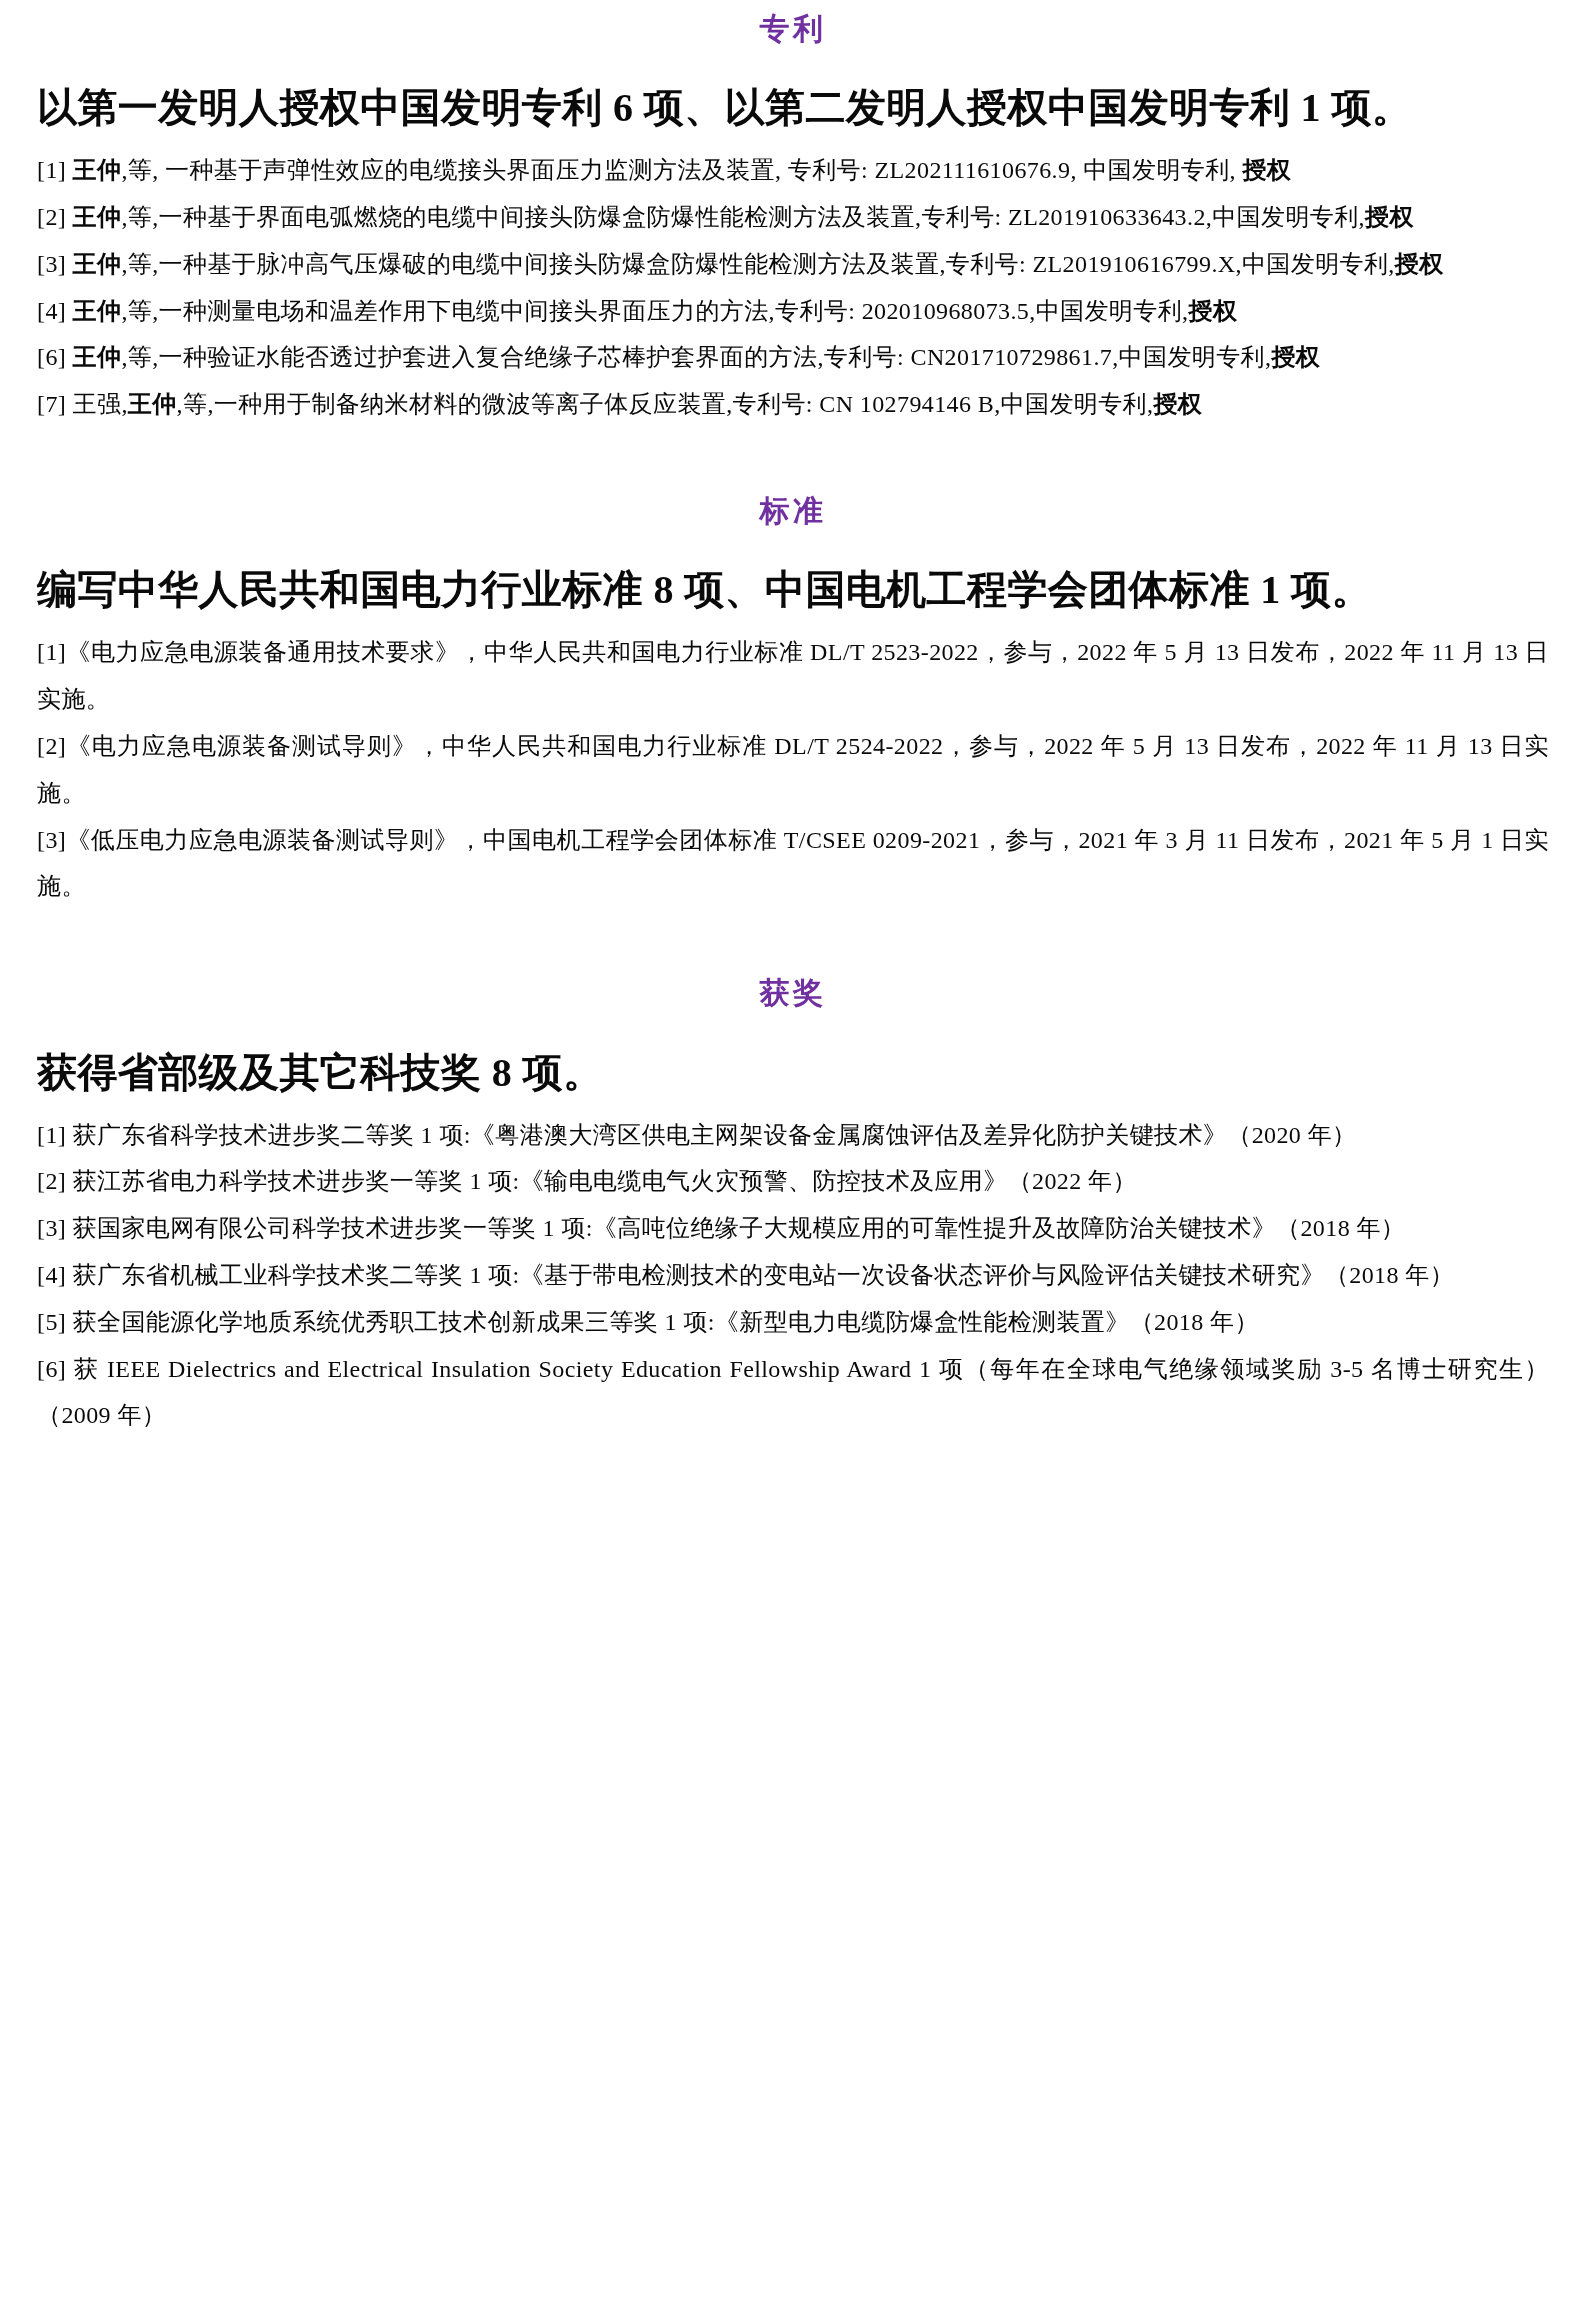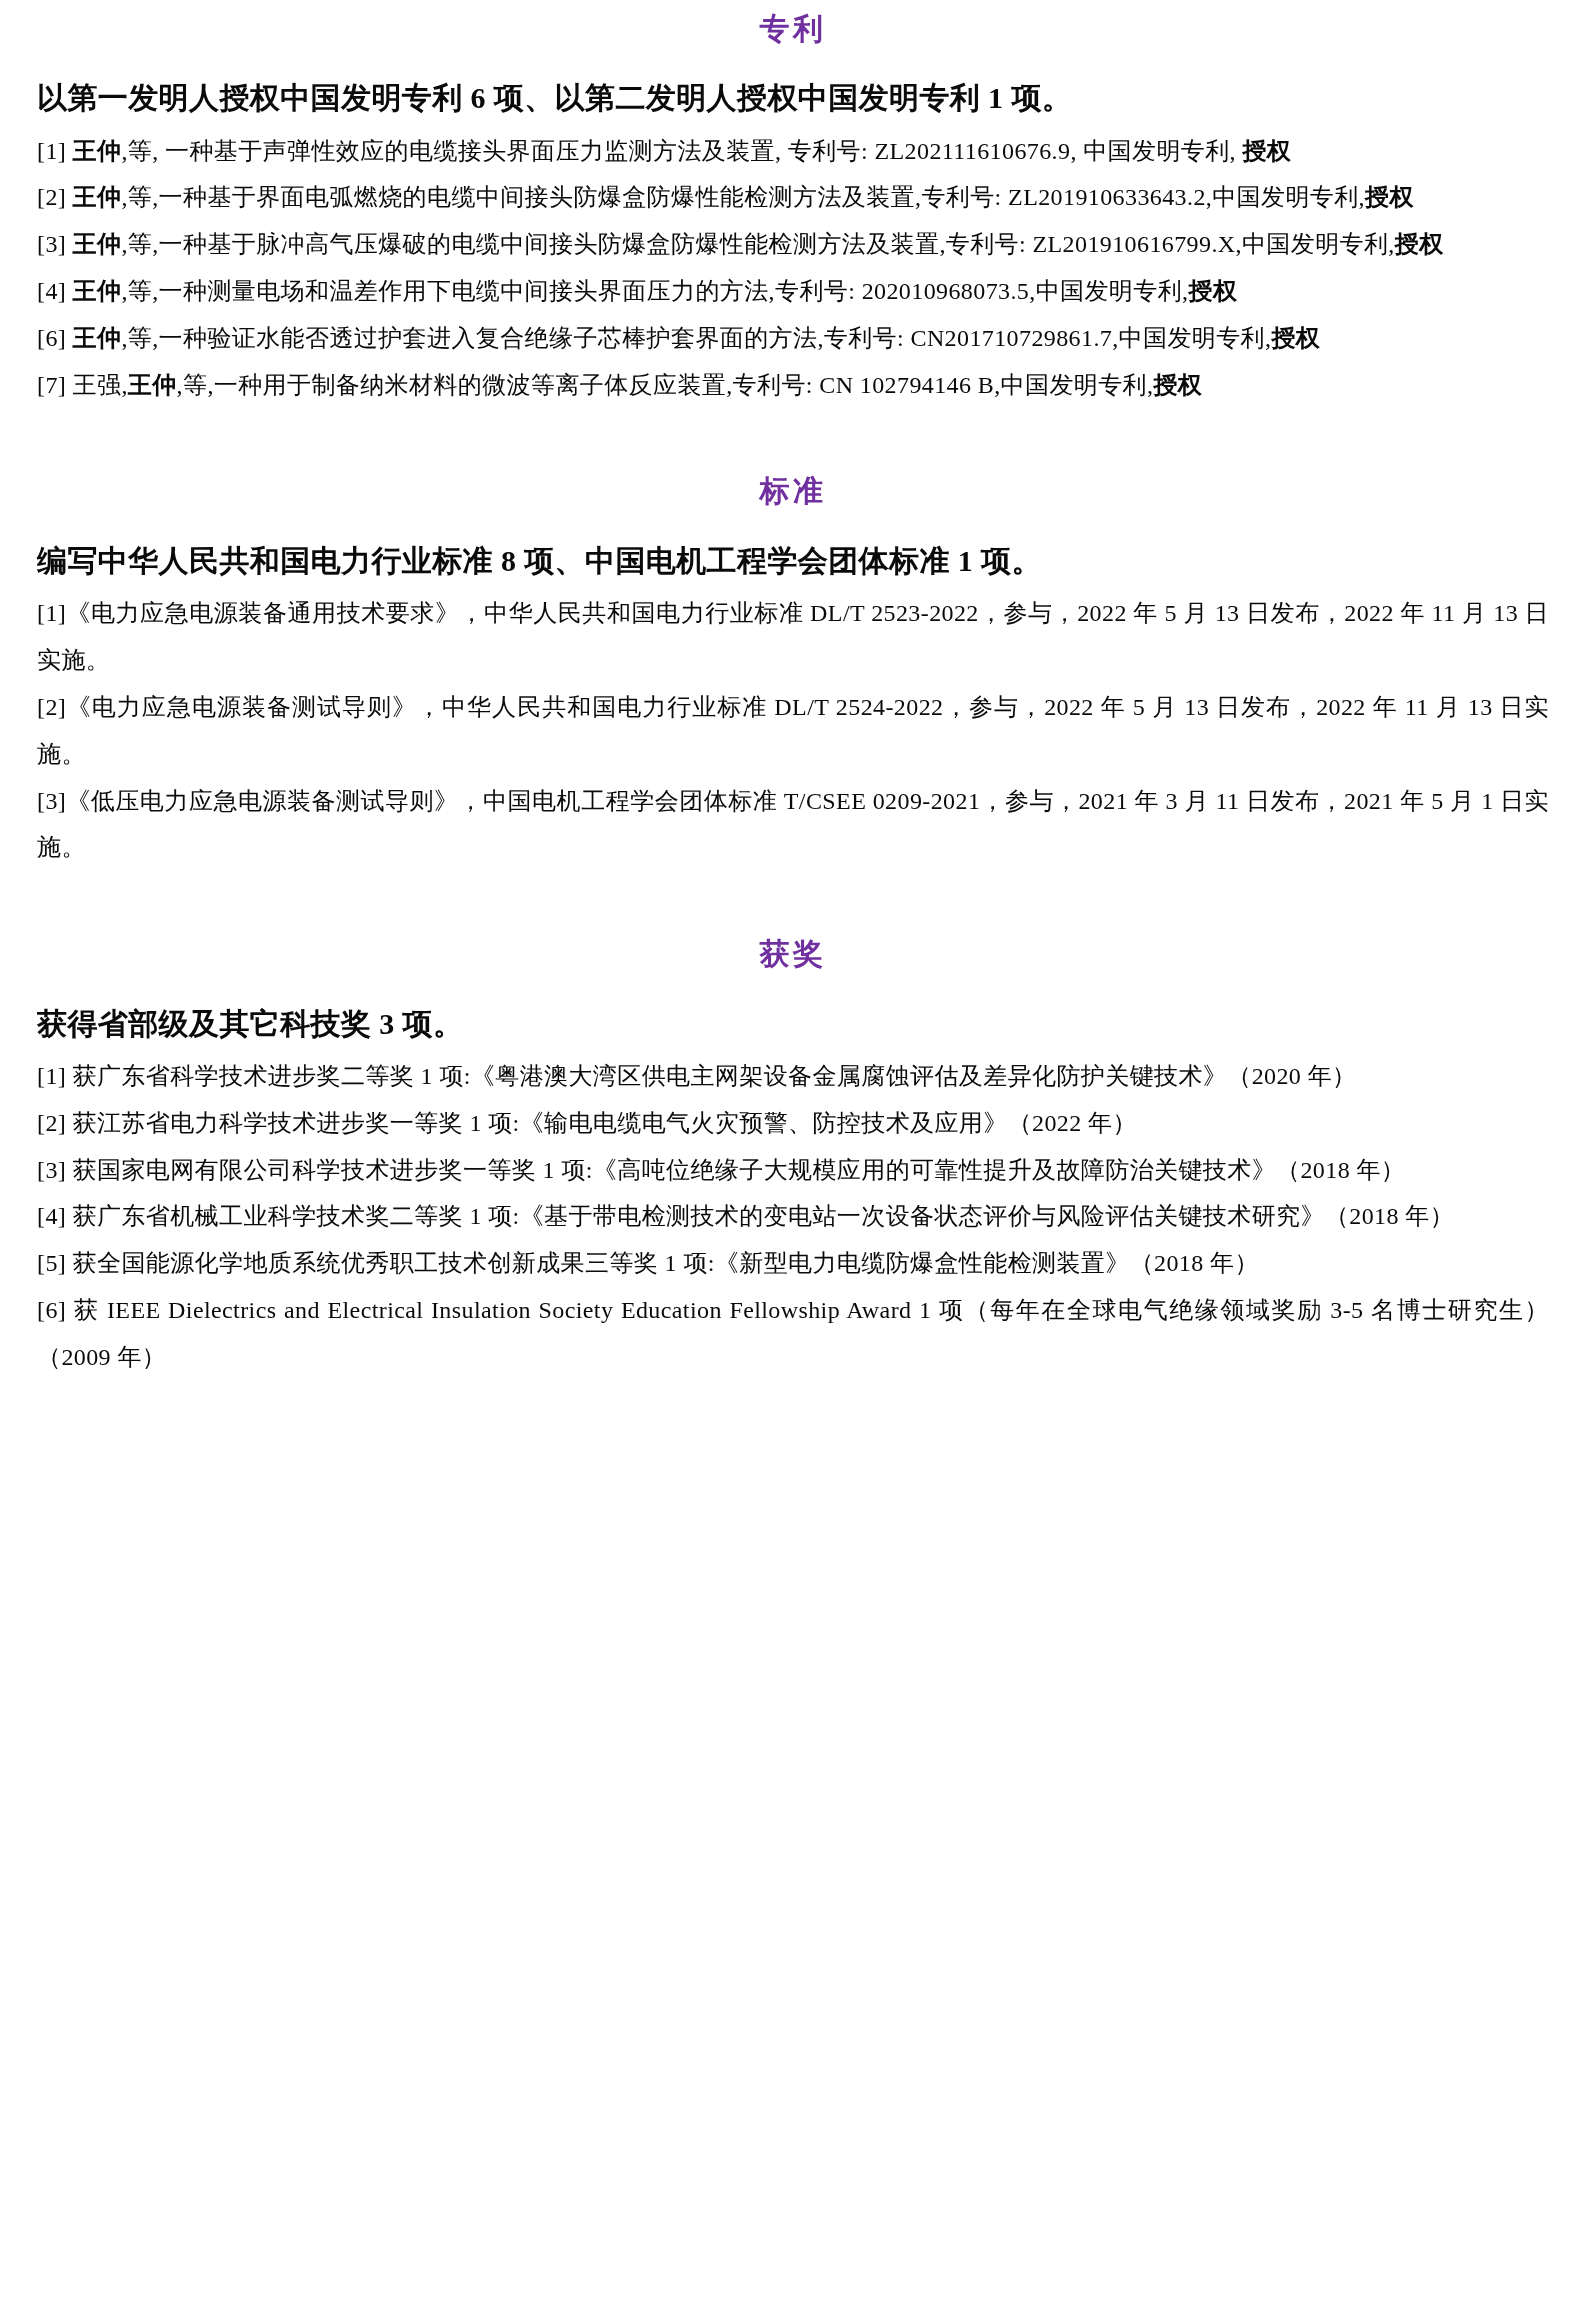--- a/index.html
+++ b/index.html
@@ -22,21 +22,21 @@
   .heading {
     text-align: center;
     font-size: 30px;
     font-weight: 700;
     margin: 63px 0 19.4px 0;
     letter-spacing: 3.5px;
   }
   section:first-child .heading { margin-top: 3.5px; }
   .intro {
     font-weight: 700;
-    font-size: 30px;
+    font-size: 40px;
     line-height: 1.95;
     margin: 0;
     text-align: justify;
     letter-spacing: 0.4px;
   }
   .entry {
     font-size: 24px;
     line-height: 1.95;
     margin: 0;
     text-align: justify;
@@ -61,21 +61,21 @@
     </section>
     <section>
       <h2 class="heading" style="color: rgb(112, 48, 160);">标准</h2>
       <p class="intro">编写中华人民共和国电力行业标准 8 项、中国电机工程学会团体标准 1 项。</p>
       <p class="entry"><span>[1]《电力应急电源装备通用技术要求》，中华人民共和国电力行业标准 DL/T 2523-2022，参与，2022 年 5 月 13 日发布，2022 年 11 月 13 日实施。</span></p>
       <p class="entry"><span>[2]《电力应急电源装备测试导则》，中华人民共和国电力行业标准 DL/T 2524-2022，参与，2022 年 5 月 13 日发布，2022 年 11 月 13 日实施。</span></p>
       <p class="entry"><span>[3]《低压电力应急电源装备测试导则》，中国电机工程学会团体标准 T/CSEE 0209-2021，参与，2021 年 3 月 11 日发布，2021 年 5 月 1 日实施。</span></p>
     </section>
     <section>
       <h2 class="heading" style="color: rgb(112, 48, 160); text-align: center;">获奖</h2>
-      <p class="intro">获得省部级及其它科技奖 3 项。</p>
+      <p class="intro">获得省部级及其它科技奖 8 项。</p>
       <p class="entry"><span>[1] 获广东省科学技术进步奖二等奖 1 项:《粤港澳大湾区供电主网架设备金属腐蚀评估及差异化防护关键技术》（2020 年）</span></p>
       <p class="entry"><span>[2] 获江苏省电力科学技术进步奖一等奖 1 项:《输电电缆电气火灾预警、防控技术及应用》（2022 年）</span></p>
       <p class="entry"><span>[3] 获国家电网有限公司科学技术进步奖一等奖 1 项:《高吨位绝缘子大规模应用的可靠性提升及故障防治关键技术》（2018 年）</span></p>
       <p class="entry"><span>[4] 获广东省机械工业科学技术奖二等奖 1 项:《基于带电检测技术的变电站一次设备状态评价与风险评估关键技术研究》（2018 年）</span></p>
       <p class="entry"><span>[5] 获全国能源化学地质系统优秀职工技术创新成果三等奖 1 项:《新型电力电缆防爆盒性能检测装置》（2018 年）</span></p>
       <p class="entry"><span>[6] 获 IEEE Dielectrics and Electrical Insulation Society Education Fellowship Award 1 项（每年在全球电气绝缘领域奖励 3-5 名博士研究生）（2009 年）</span></p>
     </section>
   </main>
 
 

